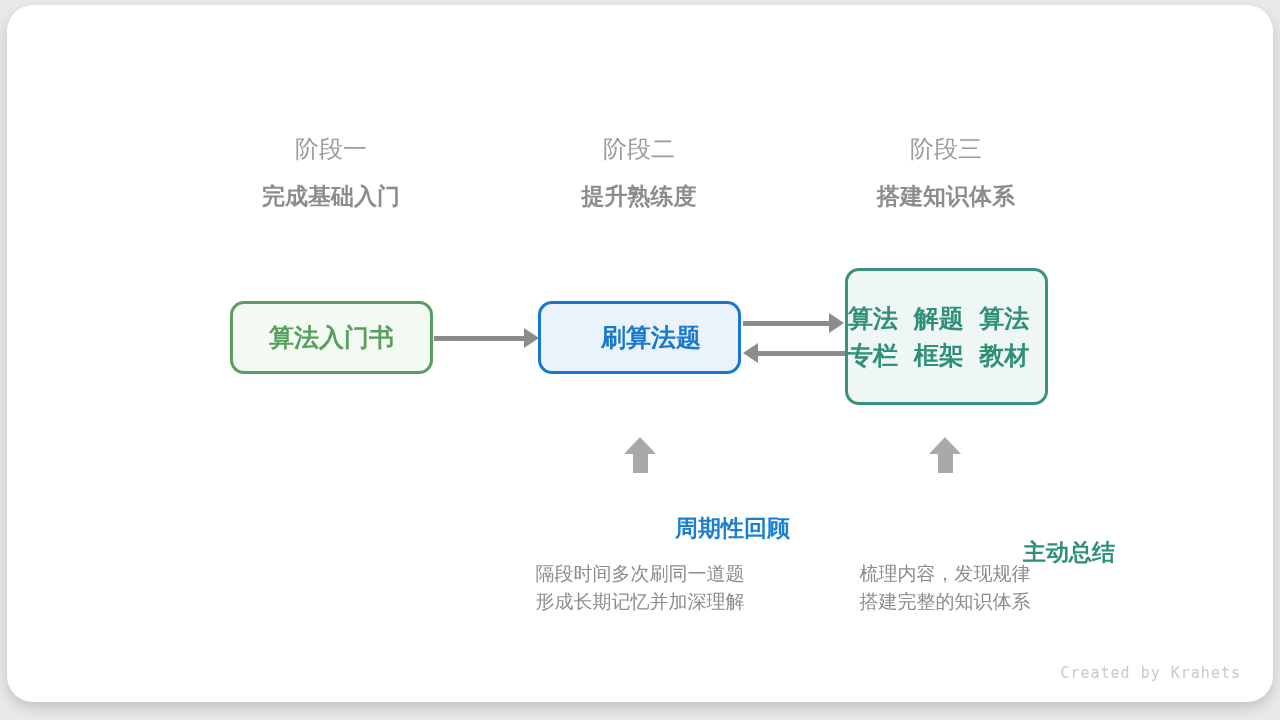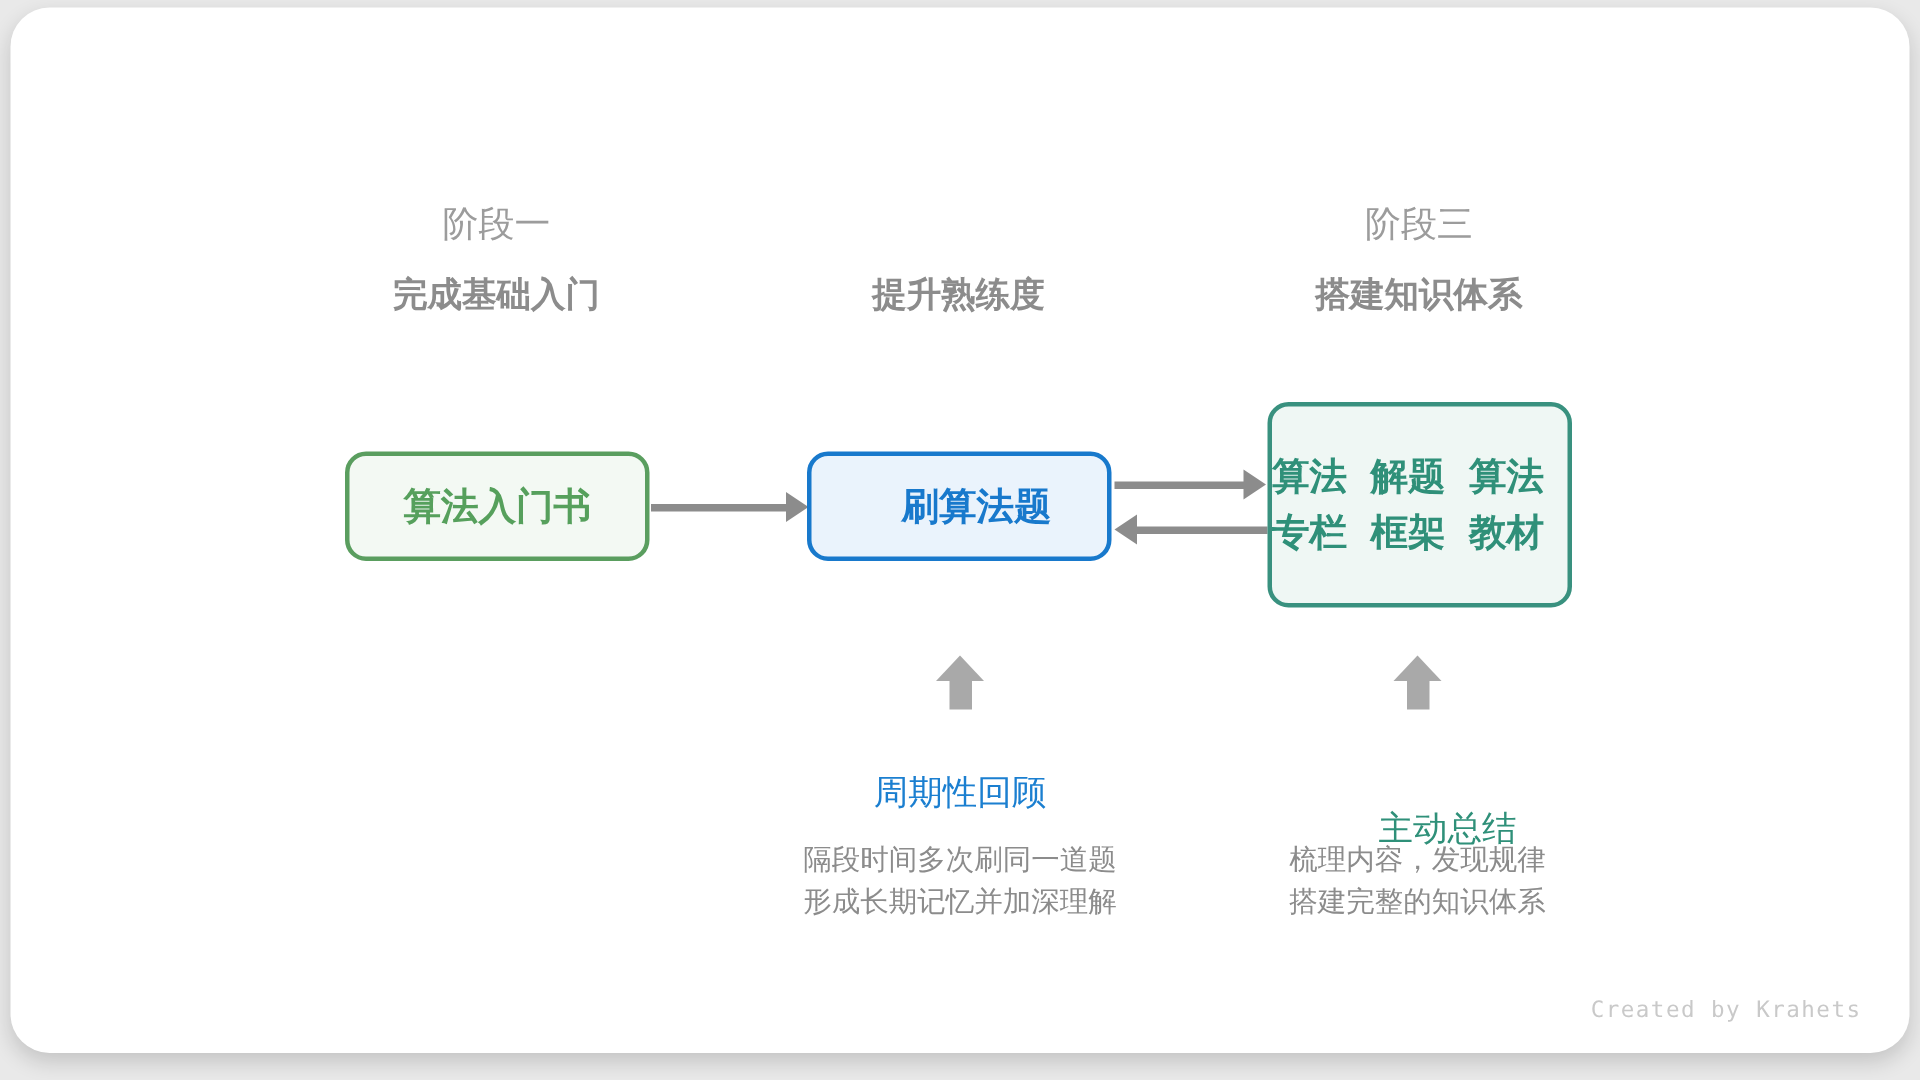--- a/index.html
+++ b/index.html
@@ -54,21 +54,21 @@
 
   
   .up-head {
     width: 0; height: 0;
     border-left: 16px solid transparent; border-right: 16px solid transparent;
     border-bottom: 17px solid var(--up-arrow, #a9a9a9);
   }
   .up-stem { width: 15px; height: 19px; background: var(--up-arrow, #a9a9a9); }
 
   
-  .annotation-title { width: 300px; text-align: center; font-size: 23px; font-weight: 400; }
+  .annotation-title { width: 300px; text-align: right; font-size: 23px; font-weight: 700; }
   .annotation-title.blue { color: var(--annotation1, #1b7fd0); }
   .annotation-title.teal { color: var(--annotation2, #2f9079); }
   .annotation-desc {
     width: 340px; text-align: center; font-size: 19px; line-height: 27.5px;
     color: var(--desc, #8c8c8c);
   }
 
   .watermark {
     font-family: "DejaVu Sans Mono", "Liberation Mono", monospace;
     font-size: 15px; letter-spacing: 1px; color: var(--watermark, #c9c9c9);
@@ -76,20 +76,21 @@
 </style>
 </head>
 <body>
 
 <div class="canvas">
   <div class="card">
 
     <div class="abs stage-label" style="left:174px; top:128px;">阶段一</div>
     <div class="abs stage-subtitle" style="left:174px; top:176px;">完成基础入门</div>
 
+    <div class="abs stage-label" style="left:482px; top:128px;">阶段二</div>
     <div class="abs stage-subtitle" style="left:482px; top:176px;">提升熟练度</div>
 
     <div class="abs stage-label" style="left:789px; top:128px;">阶段三</div>
     <div class="abs stage-subtitle" style="left:789px; top:176px;">搭建知识体系</div>
 
     <div class="abs node node-1" style="left:223px; top:296px; width:203px; height:73px;">
       <span>算法入门书</span>
     </div>
 
     <div class="abs h-line" style="left:427px; top:331px; width:92px;"></div>

